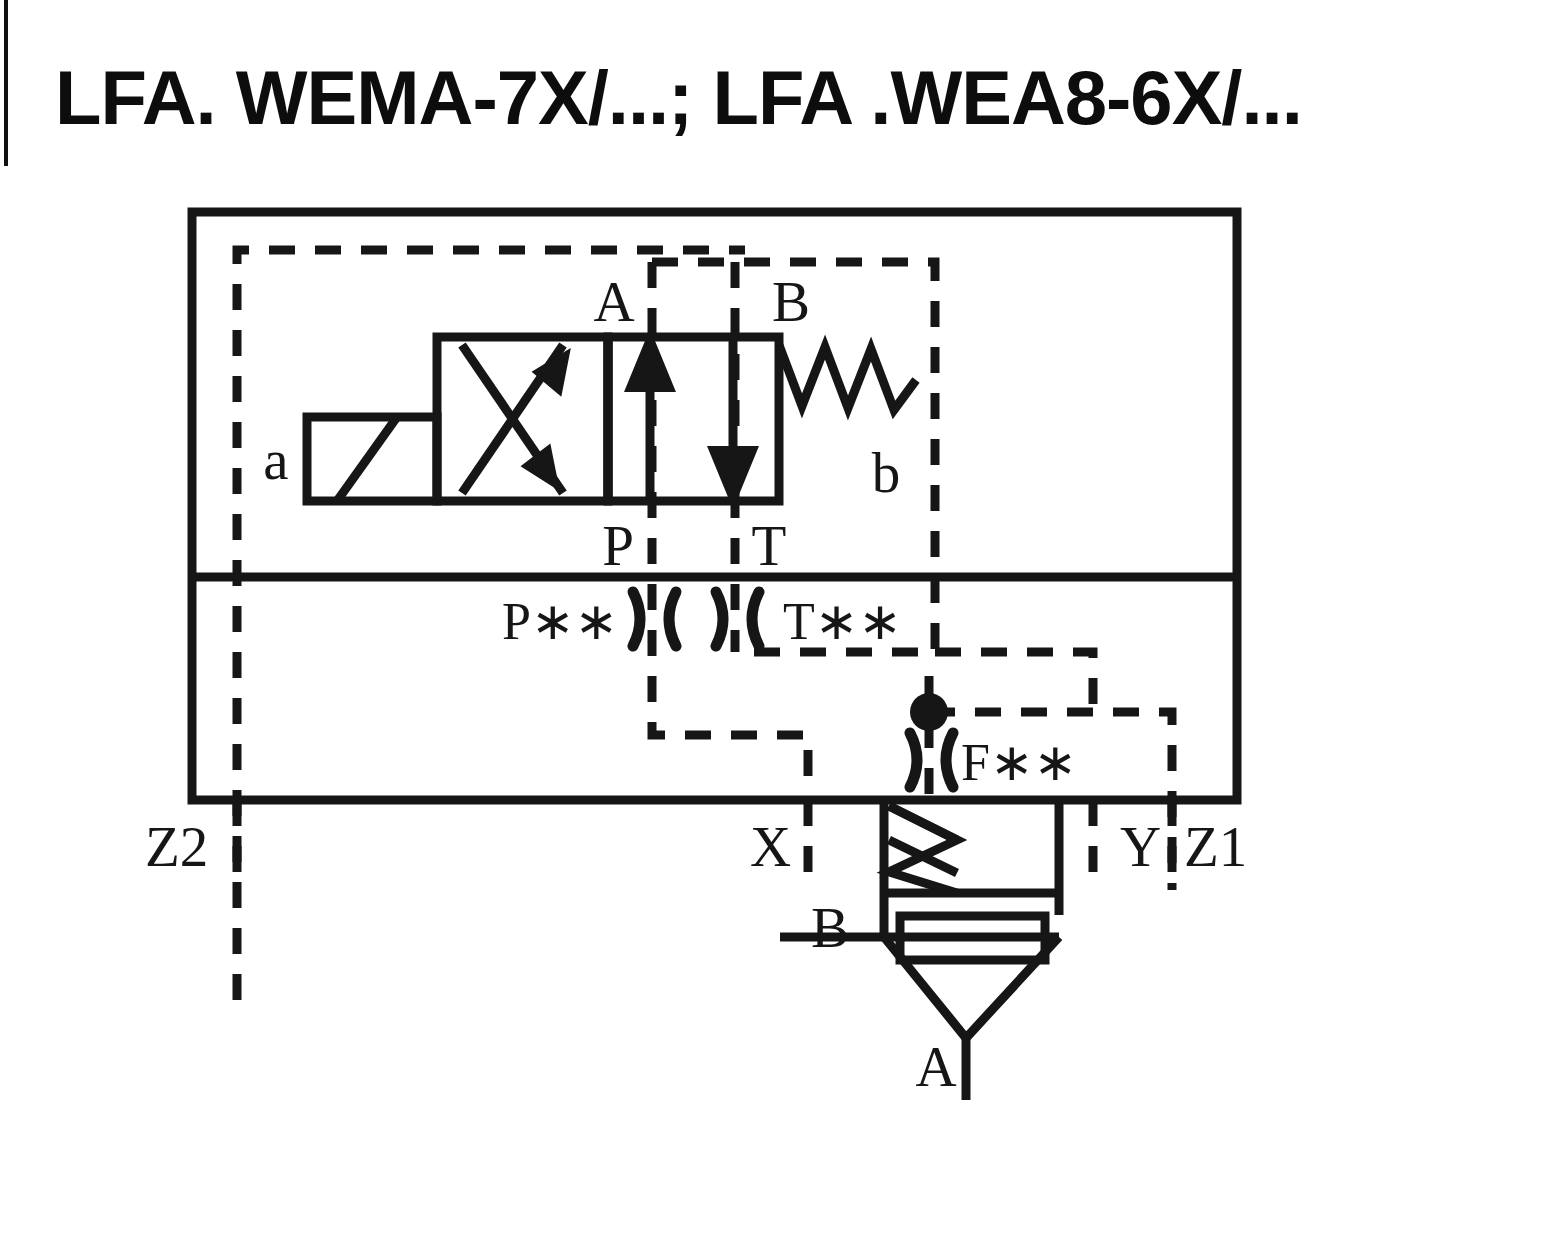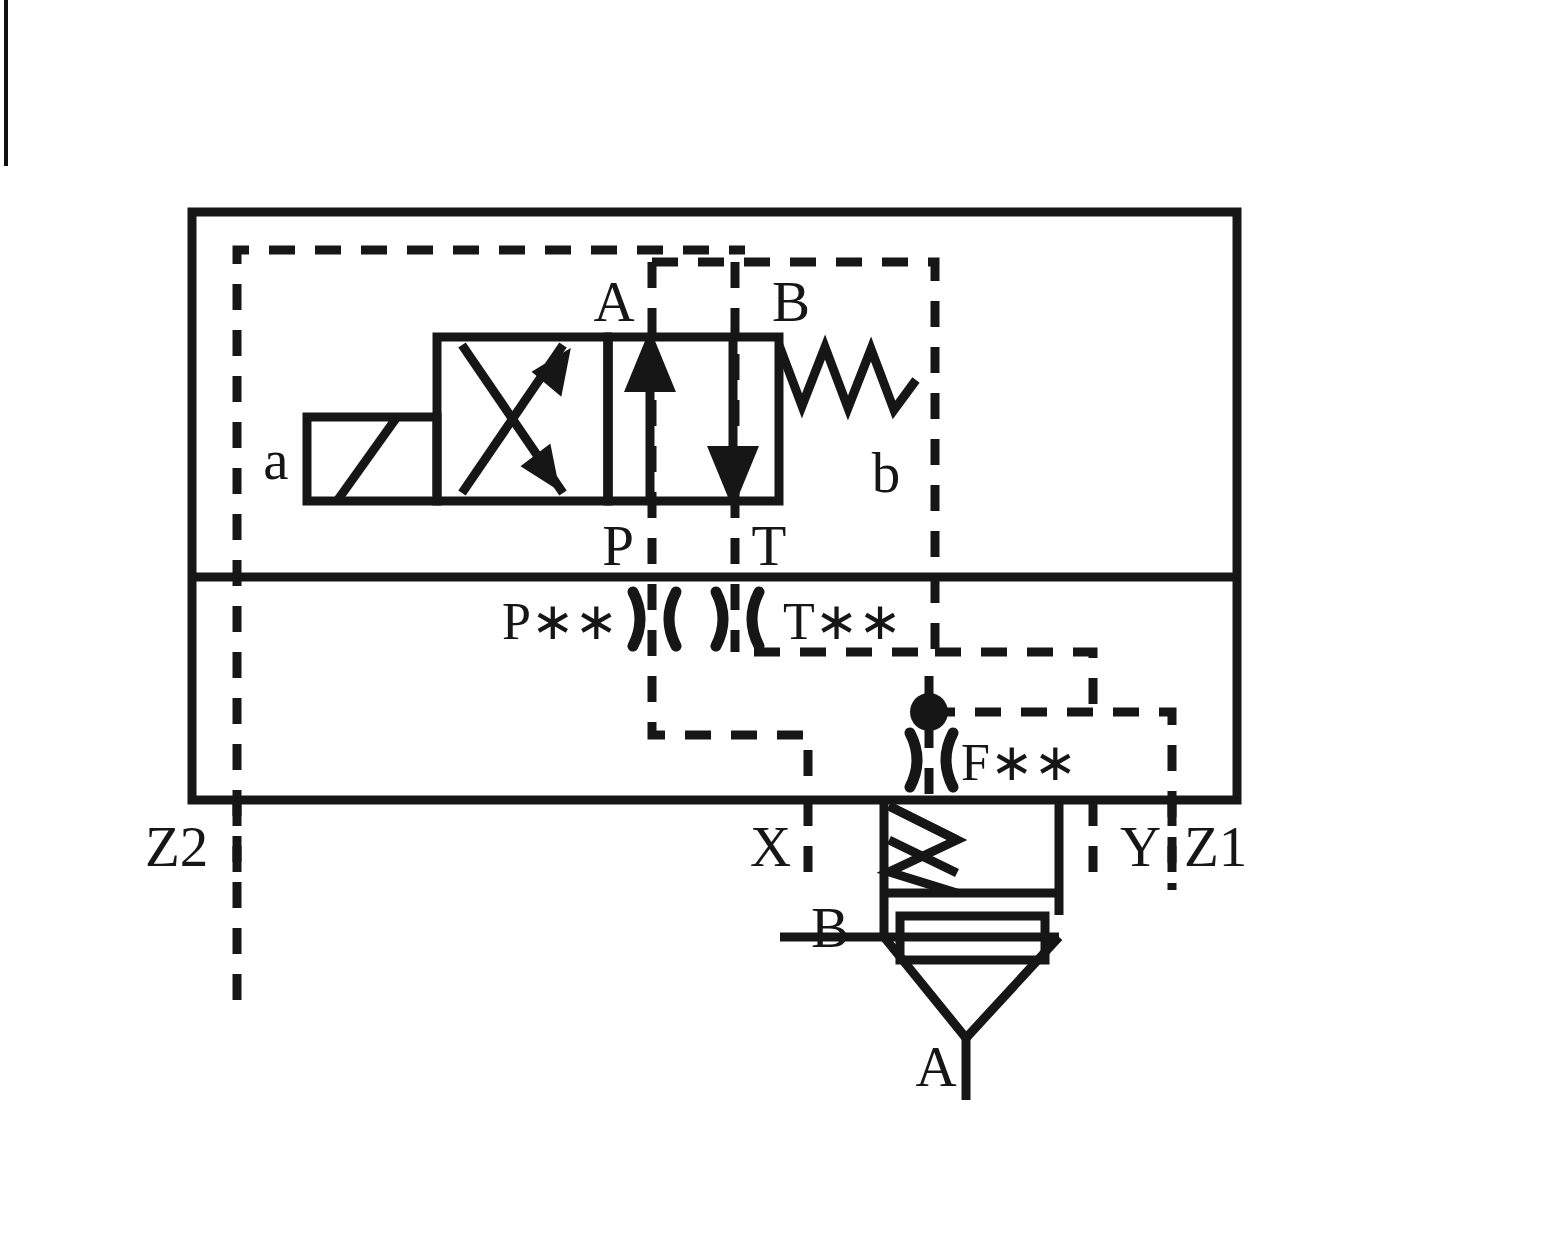--- a/index.html
+++ b/index.html
@@ -51,20 +51,21 @@
     font-size: 52px;
   }
 </style>
 </head>
 <body>
 
 <div id="page">
 
   <div id="left-rule"></div>
 
+  <div id="title">LFA. WEMA-7X/...; LFA .WEA8-6X/...</div>
 
   <svg class="diagram" width="1550" height="1246" viewBox="0 0 1550 1246">
 
     <g stroke="#161616" fill="none" stroke-width="9">
       <rect x="192" y="212" width="1045" height="588"></rect>
     </g>
 
     <line x1="192" y1="577" x2="1237" y2="577" stroke="#161616" stroke-width="9"></line>
 
     <g stroke="#161616" fill="none" stroke-width="9" stroke-dasharray="26,20">

